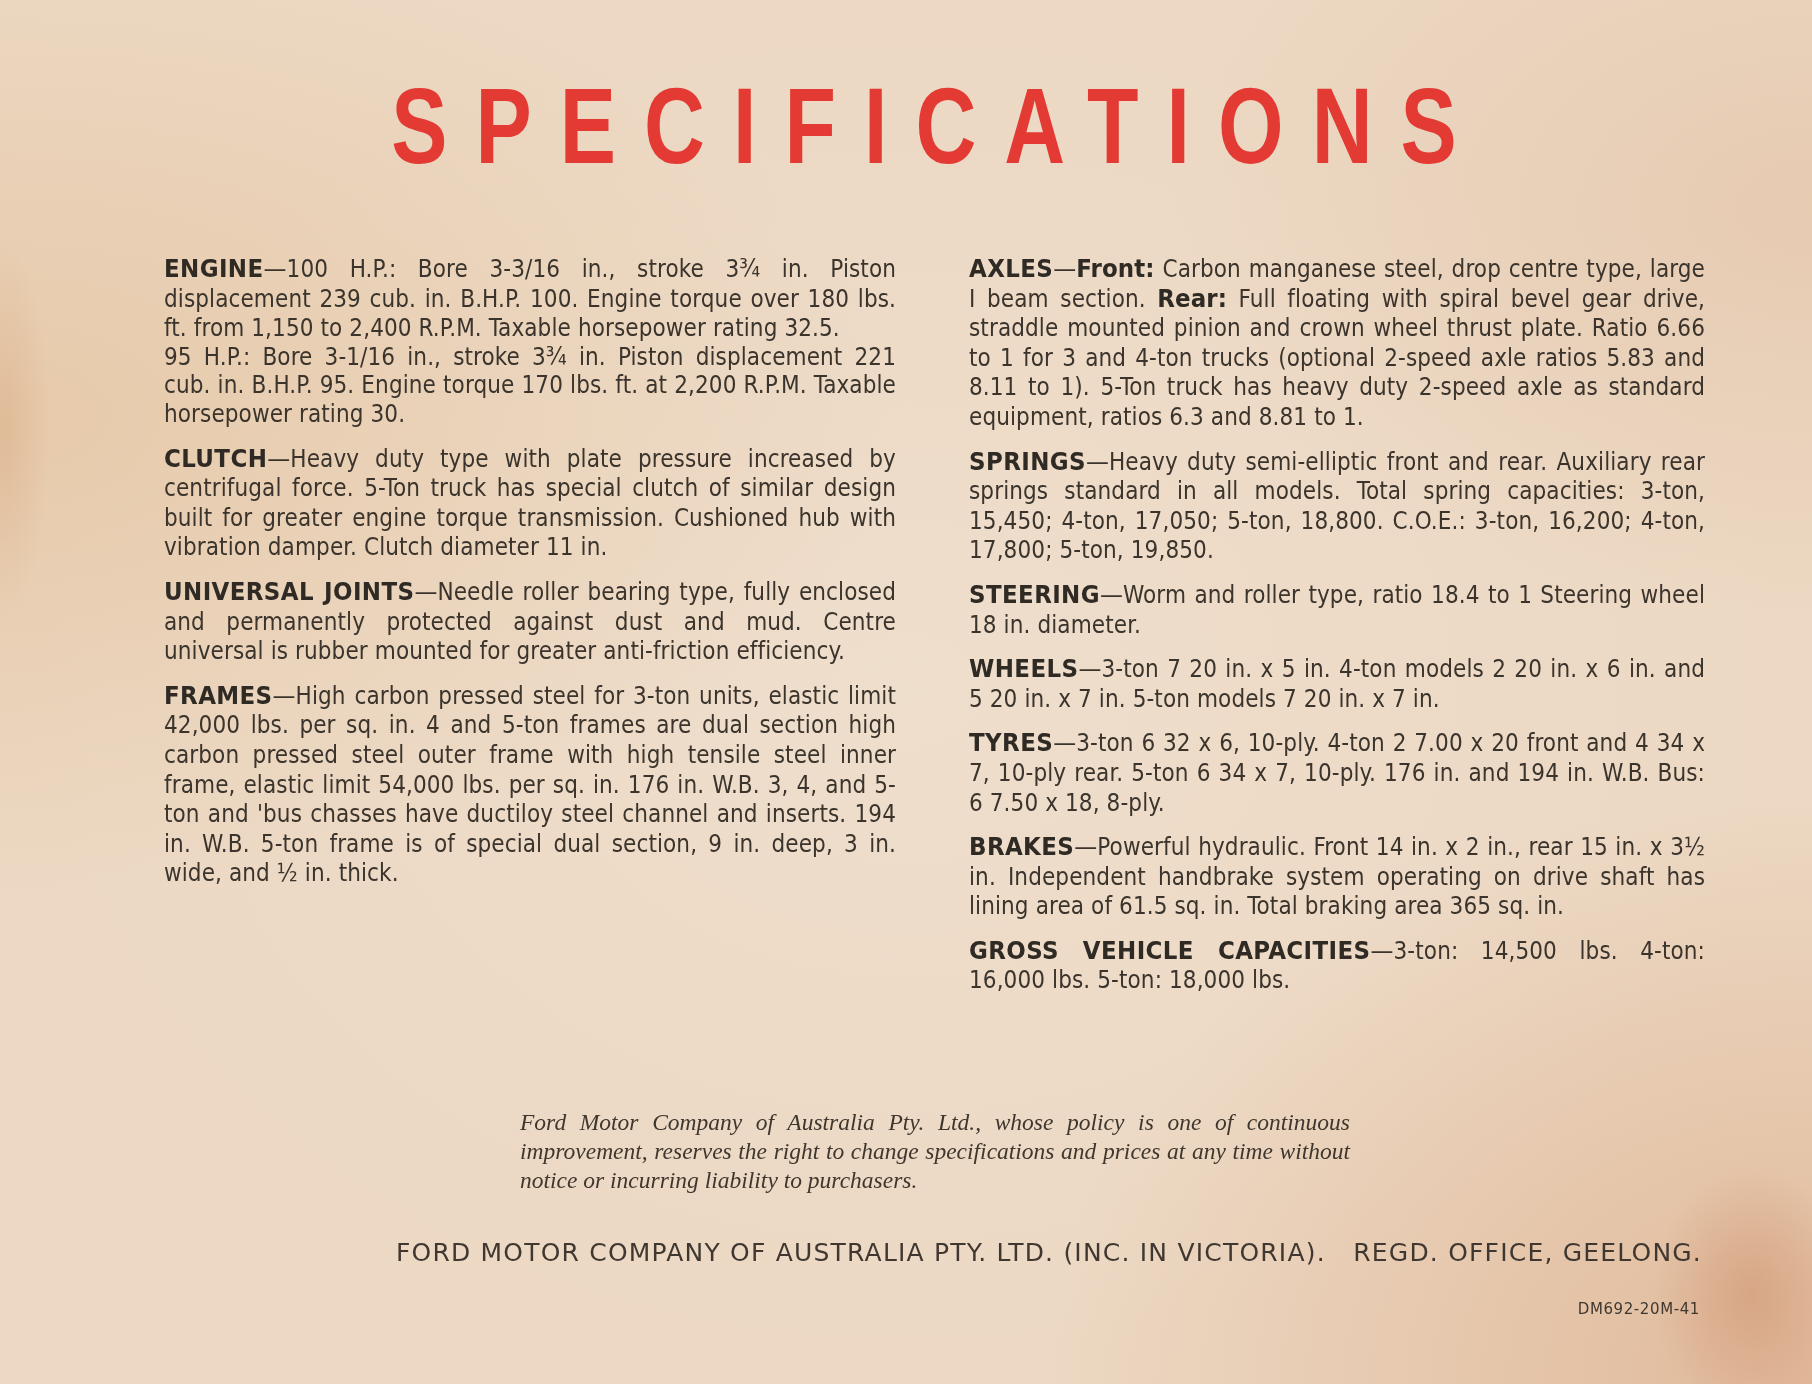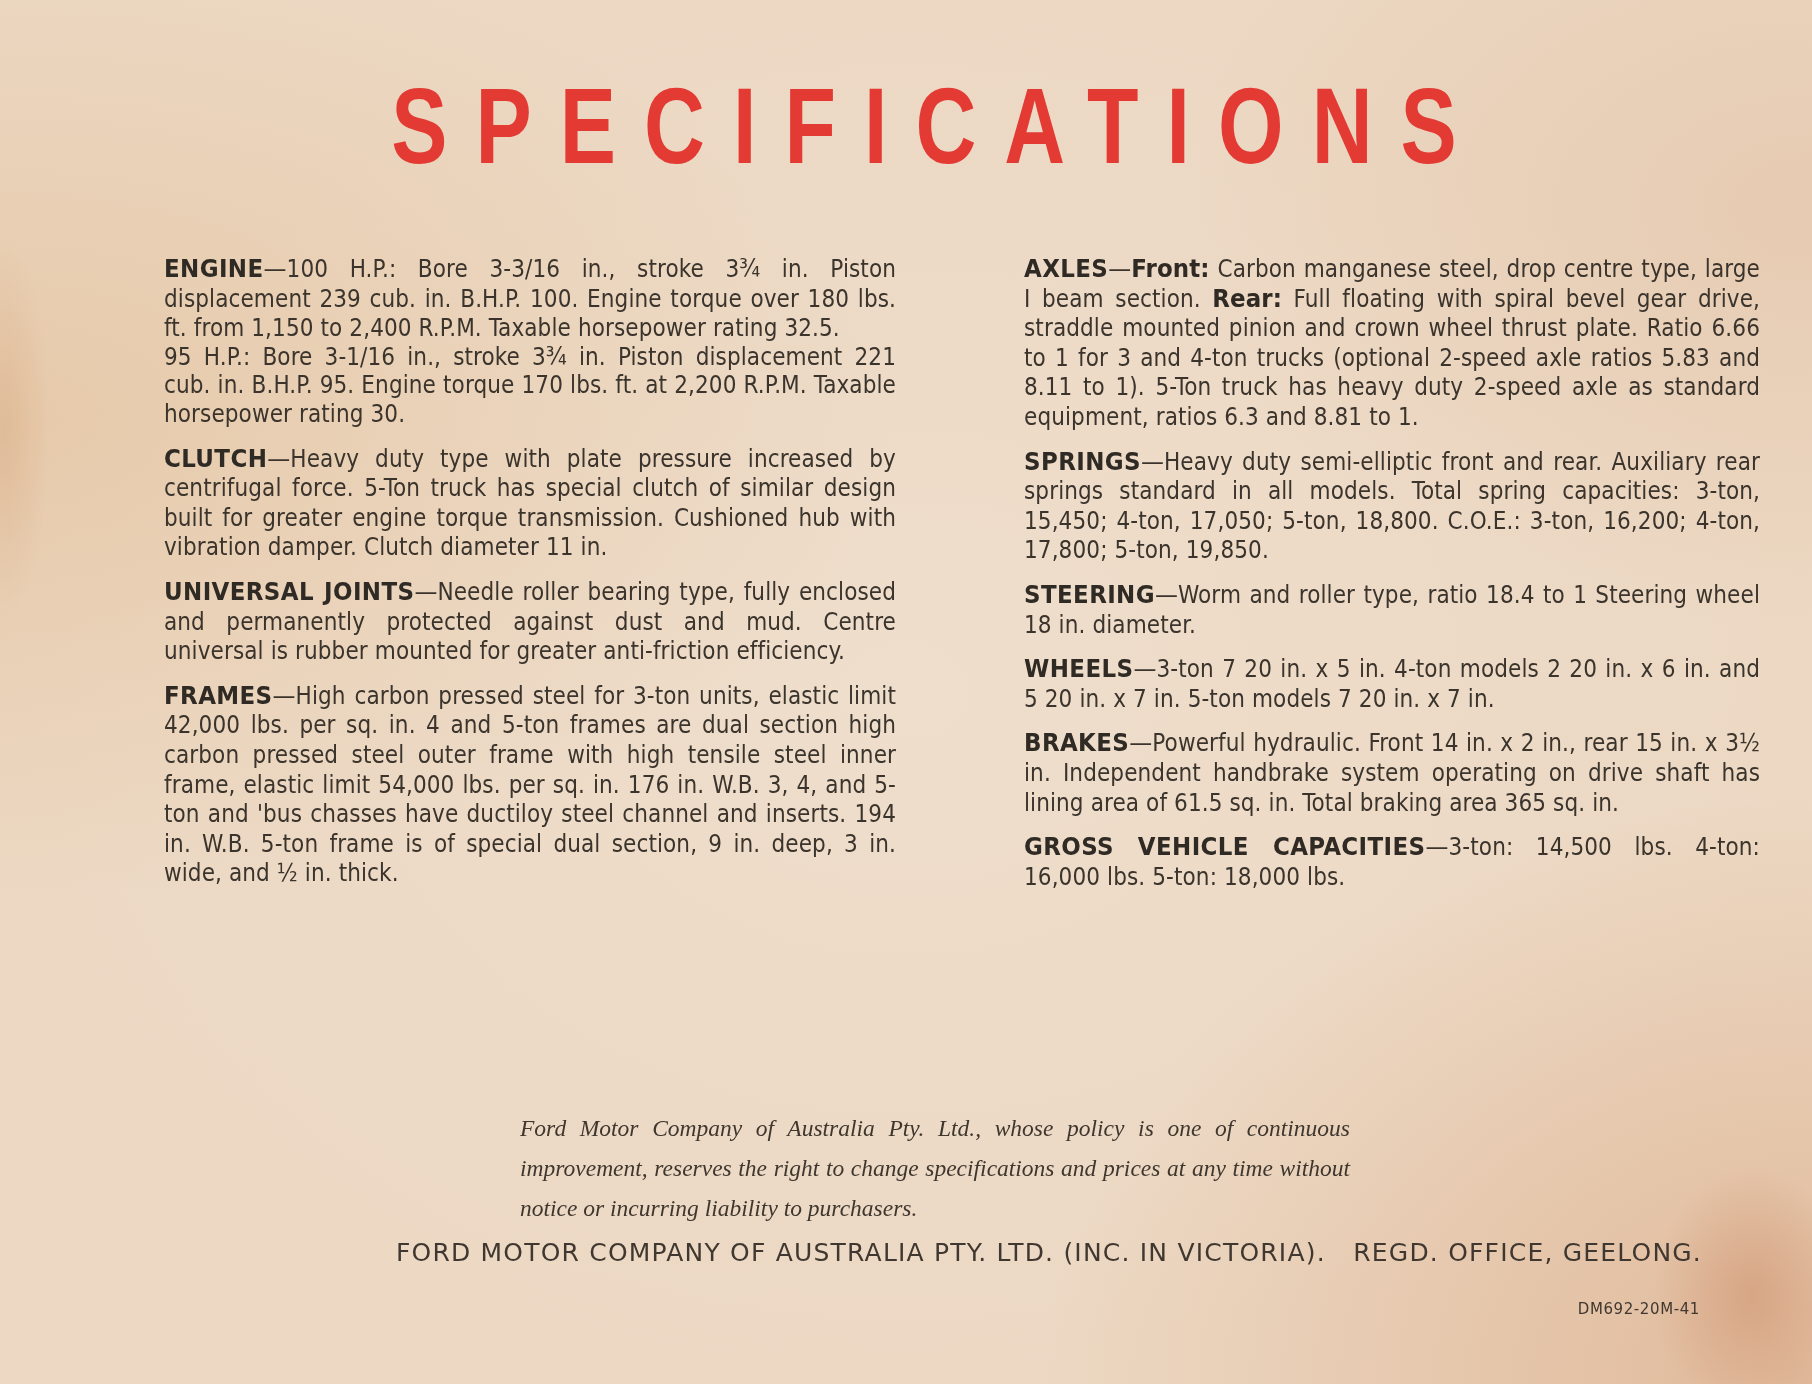--- a/index.html
+++ b/index.html
@@ -45,21 +45,21 @@
       position: absolute;
       top: 254px;
       width: 732px;
       font-size: 25.5px;
       line-height: 28.6px;
       text-align: justify;
       font-family: "DejaVu Sans", sans-serif;
       letter-spacing: 0.1px;
     }
     .col.left { left: 164px; }
-    .col.right { left: 1024px; width: 736px; }
+    .col.right { left: 969px; width: 736px; }
     .spec {
       margin: 0 0 15px 0;
       font-stretch: condensed;
     }
     .spec .body {
       font-size: 24px;
     }
     .spec .head {
       font-weight: 700;
       letter-spacing: 0.4px;
@@ -71,21 +71,21 @@
     }
     .para-break { display: block; }
     .disclaimer {
       position: absolute;
       left: 520px;
       top: 1108px;
       width: 830px;
       font-family: "Liberation Serif", "DejaVu Serif", serif;
       font-style: italic;
       font-size: 23.5px;
-      line-height: 40px;
+      line-height: 29px;
       color: #3f372e;
       text-align: justify;
     }
     .footer-company {
       position: absolute;
       left: 170px;
       top: 1238px;
       width: 1532px;
       font-family: "DejaVu Sans", sans-serif;
       font-size: 25px;
@@ -150,20 +150,23 @@
     </p>
 
     <p class="spec">
       <span class="head">STEERING</span><span>—</span><span class="body">Worm and roller type, ratio 18.4 to 1 Steering wheel 18 in. diameter.</span>
     </p>
 
     <p class="spec">
       <span class="head">WHEELS</span><span>—</span><span class="body">3-ton 7 20 in. x 5 in. 4-ton models 2 20 in. x 6 in. and 5 20 in. x 7 in. 5-ton models 7 20 in. x 7 in.</span>
     </p>
 
+    <p class="spec">
+      <span class="head">TYRES</span><span>—</span><span class="body">3-ton 6 32 x 6, 10-ply. 4-ton 2 7.00 x 20 front and 4 34 x 7, 10-ply rear. 5-ton 6 34 x 7, 10-ply. 176 in. and 194 in. W.B. Bus: 6 7.50 x 18, 8-ply.</span>
+    </p>
 
     <p class="spec">
       <span class="head">BRAKES</span><span>—</span><span class="body">Powerful hydraulic. Front 14 in. x 2 in., rear 15 in. x 3½ in. Independent handbrake system operating on drive shaft has lining area of 61.5 sq. in. Total braking area 365 sq. in.</span>
     </p>
 
     <p class="spec">
       <span class="head">GROSS VEHICLE CAPACITIES</span><span>—</span><span class="body">3-ton: 14,500 lbs. 4-ton: 16,000 lbs. 5-ton: 18,000 lbs.</span>
     </p>
   </div>
 

